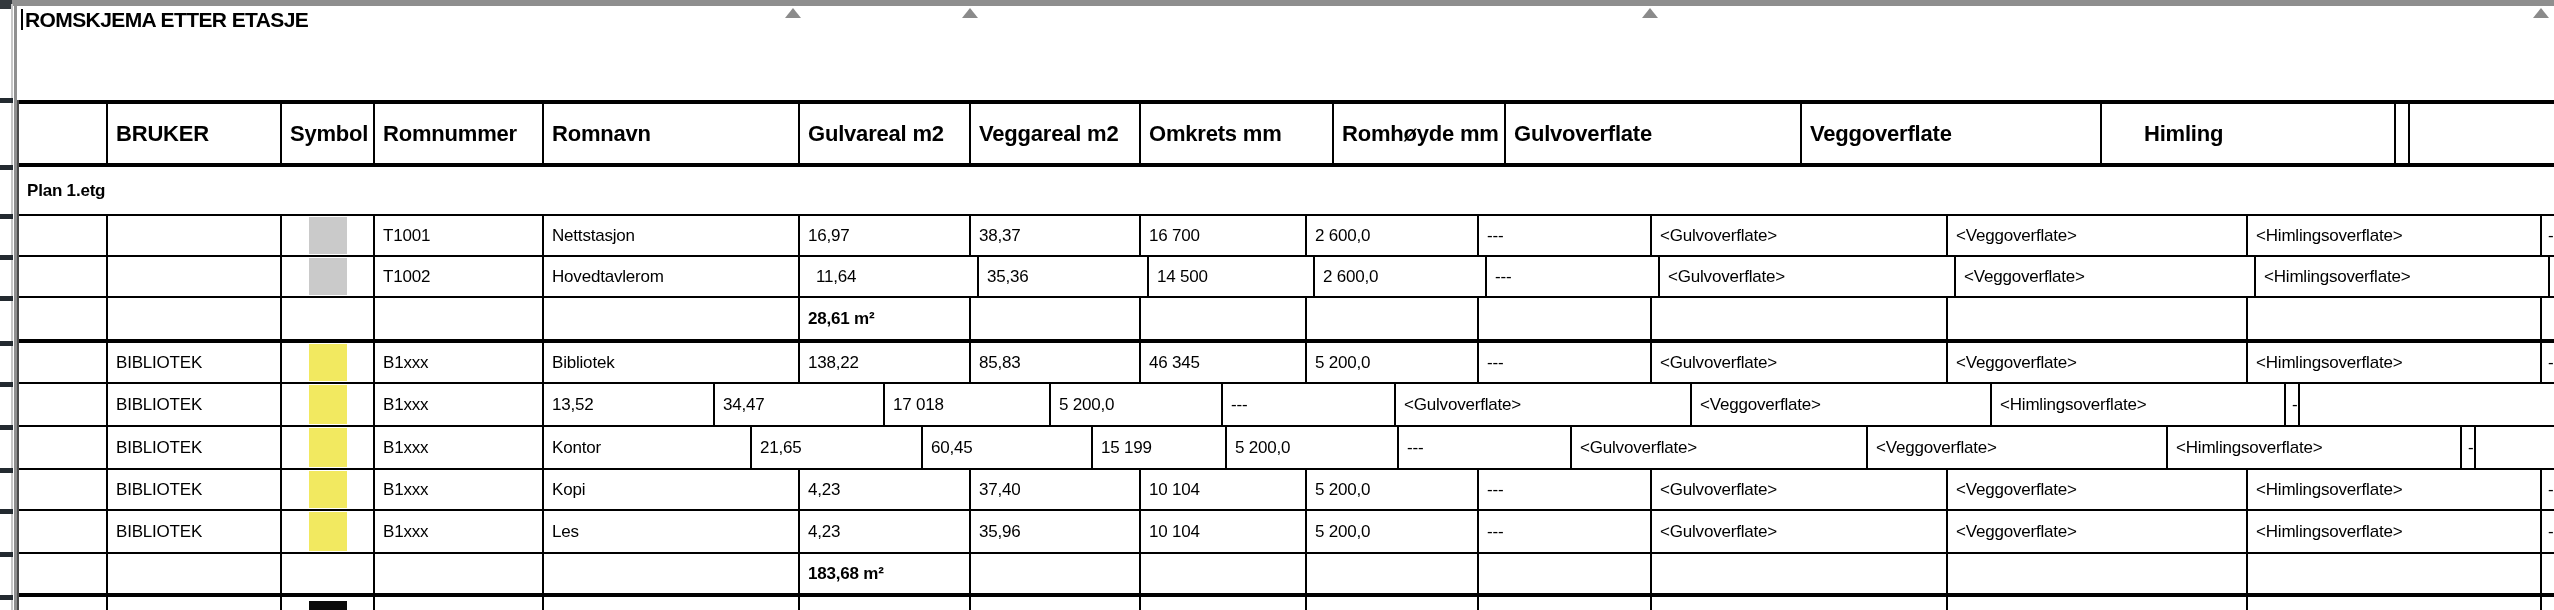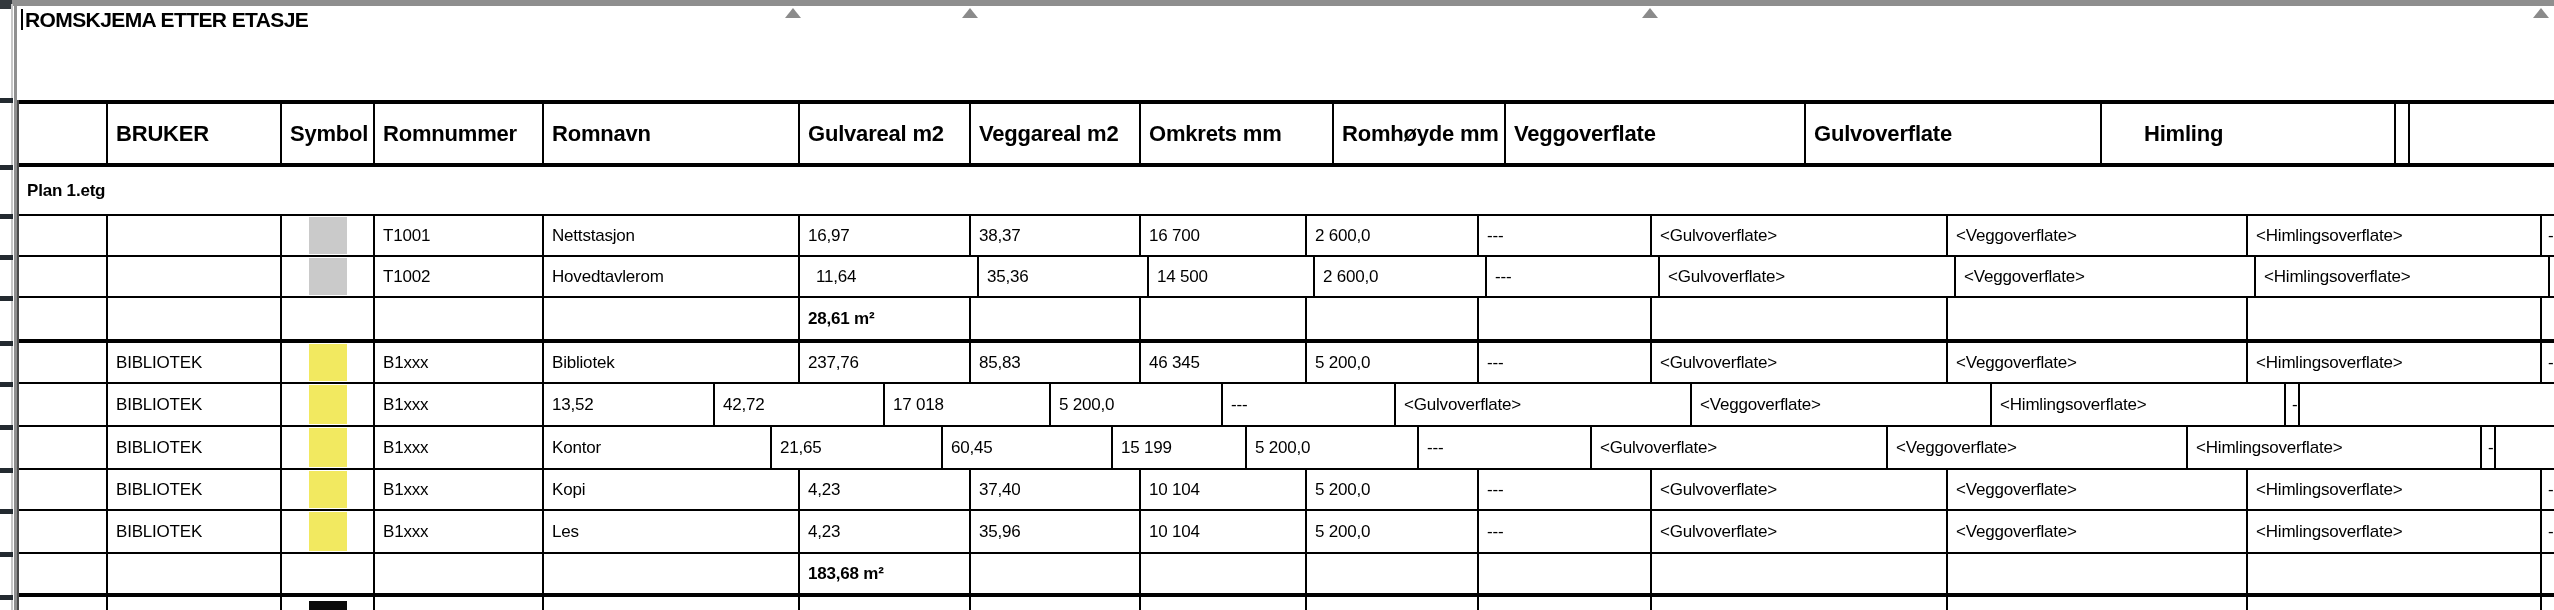--- a/index.html
+++ b/index.html
@@ -53,22 +53,22 @@
       <div class="row header" style="height: 67px;">
         <div class="cell" style="width: 89px;"></div>
         <div class="cell" style="width: 174px;">BRUKER</div>
         <div class="cell" style="width: 93px;">Symbol</div>
         <div class="cell" style="width: 169px;">Romnummer</div>
         <div class="cell" style="width: 256px;">Romnavn</div>
         <div class="cell" style="width: 171px;">Gulvareal m2</div>
         <div class="cell" style="width: 170px;">Veggareal m2</div>
         <div class="cell" style="width: 193px;">Omkrets mm</div>
         <div class="cell" style="width: 172px;">Romhøyde mm</div>
+        <div class="cell" style="width: 296px;">Gulvoverflate</div>
         <div class="cell" style="width: 300px;">Veggoverflate</div>
-        <div class="cell" style="width: 296px;">Gulvoverflate</div>
         <div class="cell" style="width: 294px; padding-left: 42px;">Himling</div>
         <div class="cell" style="width: 14px;"></div>
       </div>
       <div class="row section" style="height: 49px;">
         <div class="cell section-cell" style="width: 2537px;">Plan 1.etg</div>
       </div>
       <div class="row data" style="height: 41px;">
         <div class="cell" style="width: 89px;"></div>
         <div class="cell" style="width: 174px;"></div>
         <div class="cell symcell" style="width: 93px;">
@@ -121,55 +121,55 @@
         <div class="cell overflowcell" style="width: 14px;"></div>
       </div>
       <div class="row data" style="height: 41px;">
         <div class="cell" style="width: 89px;"></div>
         <div class="cell" style="width: 174px;">BIBLIOTEK</div>
         <div class="cell symcell" style="width: 93px;">
           <div class="sym" style="background: rgb(242, 233, 96);"></div>
         </div>
         <div class="cell" style="width: 169px;">B1xxx</div>
         <div class="cell" style="width: 256px;">Bibliotek</div>
-        <div class="cell" style="width: 171px;">237,76</div>
+        <div class="cell" style="width: 171px;">138,22</div>
         <div class="cell" style="width: 170px;">85,83</div>
         <div class="cell" style="width: 166px;">46 345</div>
         <div class="cell" style="width: 172px;">5 200,0</div>
         <div class="cell" style="width: 173px;">---</div>
         <div class="cell" style="width: 296px;">&lt;Gulvoverflate&gt;</div>
         <div class="cell" style="width: 300px;">&lt;Veggoverflate&gt;</div>
         <div class="cell" style="width: 294px;">&lt;Himlingsoverflate&gt;</div>
         <div class="cell overflowcell" style="width: 14px;">-</div>
       </div>
       <div class="row data" style="height: 43px;">
         <div class="cell" style="width: 89px;"></div>
         <div class="cell" style="width: 174px;">BIBLIOTEK</div>
         <div class="cell symcell" style="width: 93px;">
           <div class="sym" style="background: rgb(242, 233, 96);"></div>
         </div>
         <div class="cell" style="width: 169px;">B1xxx</div>
         <div class="cell" style="width: 171px;">13,52</div>
-        <div class="cell" style="width: 170px;">42,72</div>
+        <div class="cell" style="width: 170px;">34,47</div>
         <div class="cell" style="width: 166px;">17 018</div>
         <div class="cell" style="width: 172px;">5 200,0</div>
         <div class="cell" style="width: 173px;">---</div>
         <div class="cell" style="width: 296px;">&lt;Gulvoverflate&gt;</div>
         <div class="cell" style="width: 300px;">&lt;Veggoverflate&gt;</div>
         <div class="cell" style="width: 294px;">&lt;Himlingsoverflate&gt;</div>
         <div class="cell overflowcell" style="width: 14px;">-</div>
       </div>
       <div class="row data" style="height: 43px;">
         <div class="cell" style="width: 89px;"></div>
         <div class="cell" style="width: 174px;">BIBLIOTEK</div>
         <div class="cell symcell" style="width: 93px;">
           <div class="sym" style="background: rgb(242, 233, 96);"></div>
         </div>
         <div class="cell" style="width: 169px;">B1xxx</div>
-        <div class="cell" style="width: 228px;">Kontor</div>
+        <div class="cell" style="width: 208px;">Kontor</div>
         <div class="cell" style="width: 171px;">21,65</div>
         <div class="cell" style="width: 170px;">60,45</div>
         <div class="cell" style="width: 134px;">15 199</div>
         <div class="cell" style="width: 172px;">5 200,0</div>
         <div class="cell" style="width: 173px;">---</div>
         <div class="cell" style="width: 296px;">&lt;Gulvoverflate&gt;</div>
         <div class="cell" style="width: 300px;">&lt;Veggoverflate&gt;</div>
         <div class="cell" style="width: 294px;">&lt;Himlingsoverflate&gt;</div>
         <div class="cell overflowcell" style="width: 14px;">-</div>
       </div>

